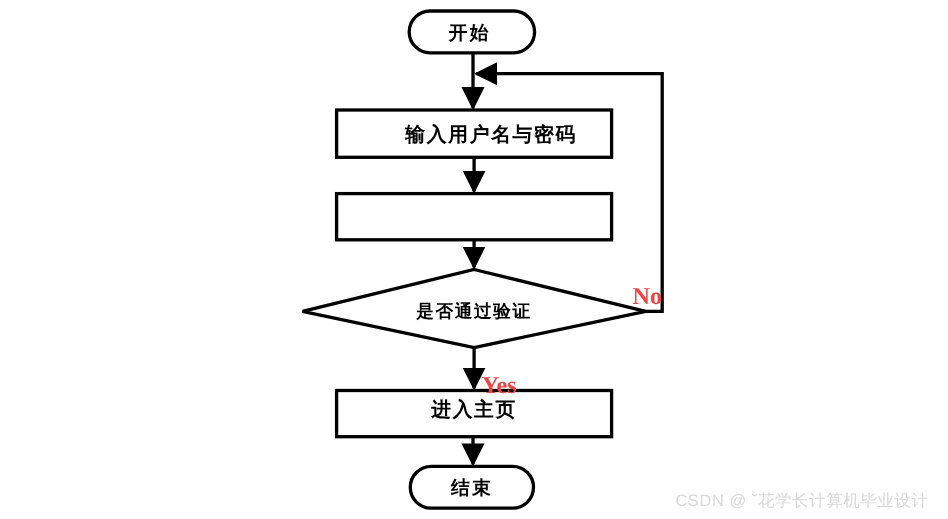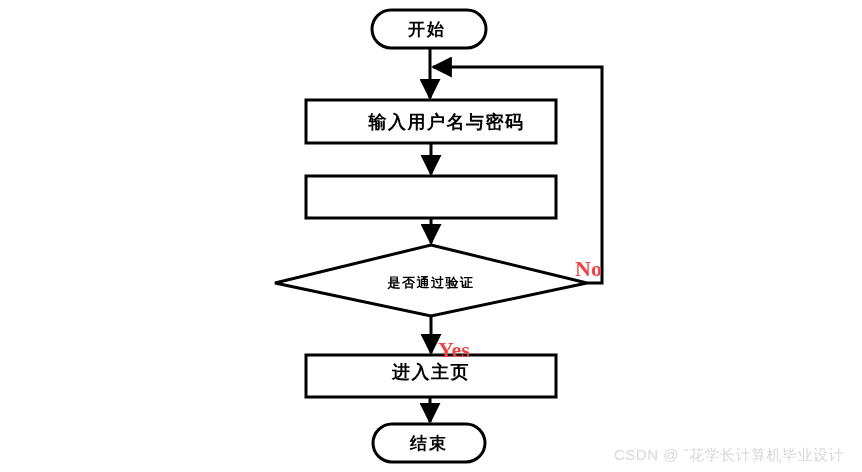--- a/index.html
+++ b/index.html
@@ -38,21 +38,21 @@
   }
   .terminal-label {
     font-size: 17px;
     letter-spacing: 2px;
   }
   .process-label {
     font-size: 18px;
     letter-spacing: 1.5px;
   }
   .decision-label {
-    font-size: 13px;
+    font-size: 16px;
     letter-spacing: 1.5px;
   }
   .edge-label {
     position: absolute;
     color: #ef4444;
     font-family: "Liberation Serif", "DejaVu Serif", serif;
     font-size: 22px;
     font-weight: bold;
     white-space: nowrap;
     pointer-events: none;

